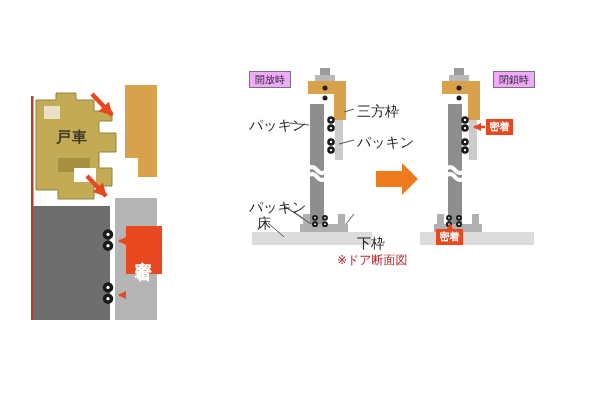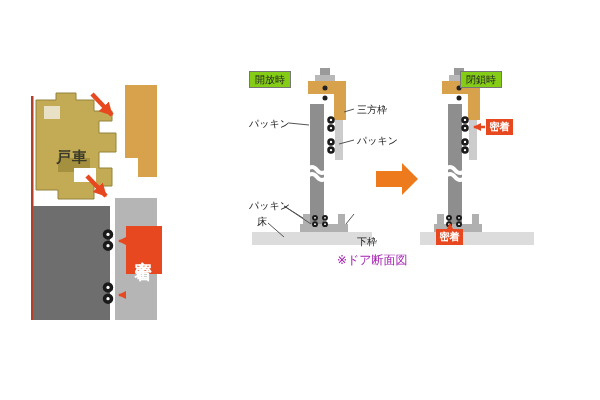--- a/index.html
+++ b/index.html
@@ -1,39 +1,39 @@
 <!DOCTYPE html>
 <html><head>
 <meta charset="utf-8">
 <style>
   html,body{margin:0;padding:0;background:#ffffff;}
   .stage{
     position:relative;width:600px;height:400px;background:#ffffff;overflow:hidden;
     font-family:"DejaVu Sans","Liberation Sans",sans-serif;
   }
   .stage svg{position:absolute;left:0;top:0;}
-  .label{position:absolute;font-size:10px;color:#222;white-space:nowrap;}
+  .label{position:absolute;font-size:14px;color:#222;white-space:nowrap;}
   .title-box{
-    position:absolute;border:1px solid #767676;background:#84cc16;
+    position:absolute;border:1px solid #767676;background:#f0abfc;
     font-size:10px;padding:1px 5px;color:#222;white-space:nowrap;line-height:13px;
   }
   .roller-label{
     position:absolute;left:56px;top:128px;font-size:15px;font-weight:bold;
-    color:#3a3a28;letter-spacing:1px;white-space:nowrap;margin-top:20px;
+    color:#3a3a28;letter-spacing:1px;white-space:nowrap;
   }
   .contact-box-large{
     position:absolute;left:126px;top:226px;width:36px;height:48px;background:#e8481f;
     color:#fff;font-weight:bold;font-size:17px;display:flex;align-items:center;justify-content:center;
     writing-mode:vertical-rl;text-orientation:upright;letter-spacing:2px;
   }
   .contact-box-small{
     position:absolute;width:27px;height:16px;background:#e8481f;color:#fff;
     font-weight:bold;font-size:10px;line-height:16px;text-align:center;white-space:nowrap;
   }
-  .caption{position:absolute;left:337px;top:252px;font-size:12px;color:#a21caf;white-space:nowrap;}
+  .caption{position:absolute;left:337px;top:252px;font-size:12px;color:#b91c1c;white-space:nowrap;}
 </style>
 </head>
 <body>
 
 <div class="stage">
 
   <svg width="600" height="400" viewBox="0 0 600 400">
     <defs>
       <marker id="arrBig" markerUnits="userSpaceOnUse" markerWidth="18" markerHeight="18" refX="12" refY="9" orient="auto">
         <path d="M0,2 L13,9 L0,16 Z" fill="#e8481f"></path>
@@ -117,21 +117,21 @@
       <use href="#seal" transform="translate(459,221) scale(0.7)"></use>
       <line x1="485" y1="127" x2="474" y2="127" stroke="#e8481f" stroke-width="2.5" marker-end="url(#arrSmall)"></line>
       <line x1="450" y1="230" x2="450" y2="224" stroke="#e8481f" stroke-width="2.5" marker-end="url(#arrSmall)"></line>
     </g>
   </svg>
 
   <div class="roller-label">戸車</div>
   <div class="contact-box-large">密着</div>
 
   <div class="title-box" style="left:249px;top:71px;">開放時</div>
-  <div class="title-box" style="left:460px;top:71px;">閉鎖時</div>
+  <div class="title-box" style="left:493px;top:71px;">閉鎖時</div>
 
   <div class="label" style="left:357px;top:103px;">三方枠</div>
   <div class="label" style="left:357px;top:134px;">パッキン</div>
   <div class="label" style="left:249px;top:117px;">パッキン</div>
   <div class="label" style="left:249px;top:199px;">パッキン</div>
   <div class="label" style="left:257px;top:215px;">床</div>
   <div class="label" style="left:357px;top:207px;margin-top:28px;">下枠</div>
 
   <div class="contact-box-small" style="left:486px;top:119px;">密着</div>
   <div class="contact-box-small" style="left:436px;top:229px;">密着</div>

